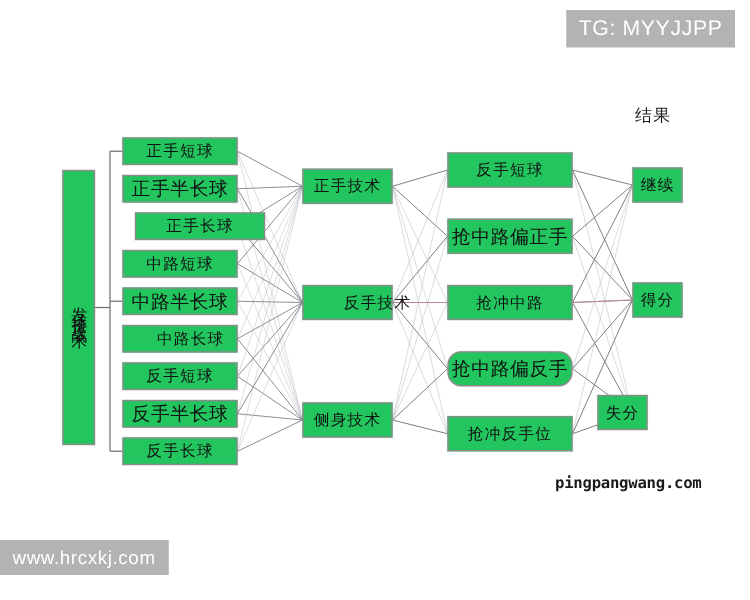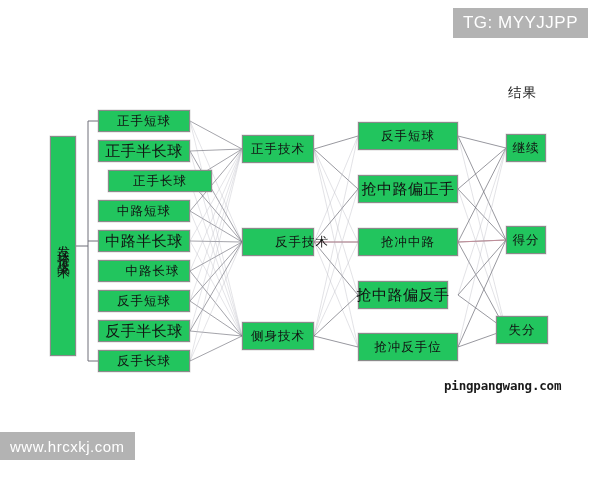--- a/index.html
+++ b/index.html
@@ -169,27 +169,27 @@
     </div>
   <div id="tech-col">
       <div class="node" style="left: 242px; top: 135px; width: 72px; height: 28px;">正手技术</div>
       <div class="node" style="left: 242px; top: 228px; width: 72px; height: 28px; padding-left: 48px;">反手技术</div>
       <div class="node" style="left: 242px; top: 322px; width: 72px; height: 28px;">侧身技术</div>
     </div>
   <div id="attack-col">
       <div class="node" style="left: 358px; top: 122px; width: 100px; height: 28px;">反手短球</div>
       <div class="node small" style="left: 358px; top: 175px; width: 100px; height: 28px;">抢中路偏正手</div>
       <div class="node" style="left: 358px; top: 228px; width: 100px; height: 28px;">抢冲中路</div>
-      <div class="node small" style="left: 358px; top: 281px; width: 90px; height: 28px;">抢中路偏反手</div>
+      <div class="node small" style="left: 358px; top: 281px; width: 100px; height: 28px; border-radius: 11px;">抢中路偏反手</div>
       <div class="node" style="left: 358px; top: 333px; width: 100px; height: 28px;">抢冲反手位</div>
     </div>
   <div id="result-col">
       <div class="node result" style="left: 506px; top: 134px; width: 40px; height: 28px;">继续</div>
       <div class="node result" style="left: 506px; top: 226px; width: 40px; height: 28px;">得分</div>
-      <div class="node result" style="left: 496px; top: 316px; width: 52px; height: 28px;">失分</div>
+      <div class="node result" style="left: 478px; top: 316px; width: 40px; height: 28px;">失分</div>
     </div>
 
 
   <div id="wm-site">pingpangwang.com</div>
 
 </div>
 
 <div class="wm" id="wm-top">TG: MYYJJPP</div>
 <div class="wm" id="wm-bottom">www.hrcxkj.com</div>
 

